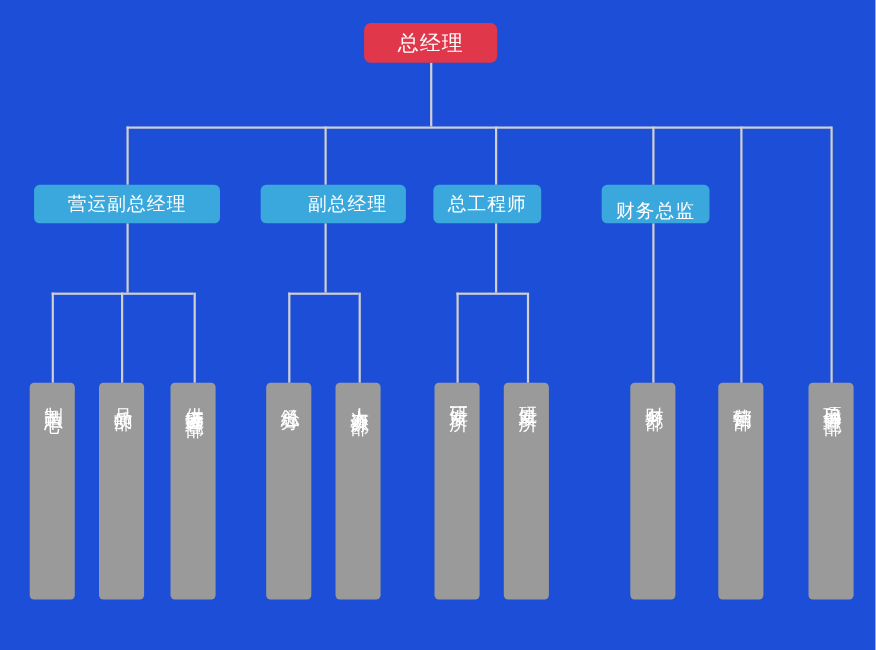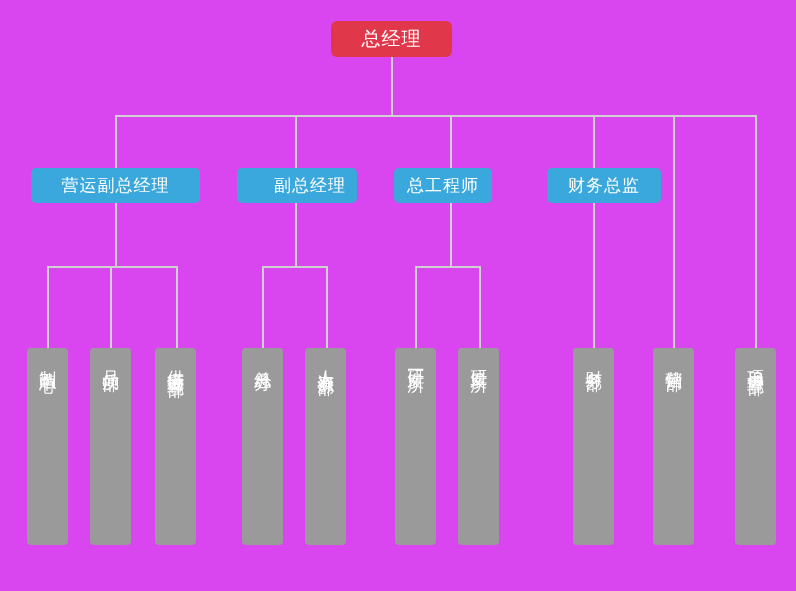--- a/index.html
+++ b/index.html
@@ -8,21 +8,21 @@
     padding: 0;
     background: #ffffff;
   }
   body {
     font-family: "DejaVu Sans", "Liberation Sans", sans-serif;
   }
   #chart-canvas {
     position: relative;
     width: 796px;
     height: 591px;
-    background: #d946ef;
+    background: #1d4ed8;
     overflow: hidden;
   }
   
   .line {
     position: absolute;
     background: #d0d0d0;
   }
   .line-h { height: 2px; }
   .line-v { width: 2px; }
 
@@ -88,27 +88,27 @@
     <div class="line line-v" style="left: 262px; top: 266px; width: 2px; height: 82px;"></div>
     <div class="line line-v" style="left: 326px; top: 266px; width: 2px; height: 82px;"></div>
     <div class="line line-v" style="left: 415px; top: 266px; width: 2px; height: 82px;"></div>
     <div class="line line-v" style="left: 479px; top: 266px; width: 2px; height: 82px;"></div>
     <div class="node node-root" style="left: 331px; top: 21px; width: 121px; height: 36px;">
       <span>总经理</span>
     </div>
     <div class="node node-exec" style="left: 31px; top: 168px; width: 169px; height: 35px; justify-content: center;">
       <span>营运副总经理</span>
     </div>
-    <div class="node node-exec" style="left: 237px; top: 168px; width: 120px; height: 35px; padding-left: 26px;">
+    <div class="node node-exec" style="left: 237px; top: 168px; width: 132px; height: 35px; padding-left: 26px;">
       <span>副总经理</span>
     </div>
     <div class="node node-exec" style="left: 394px; top: 168px; width: 98px; height: 35px;">
       <span>总工程师</span>
     </div>
-    <div class="node node-exec" style="left: 547px; top: 168px; width: 114px; height: 35px;">
+    <div class="node node-exec" style="left: 547px; top: 168px; width: 98px; height: 35px; align-items: flex-end;">
       <span>财务总监</span>
     </div>
     <div class="node node-dept" style="left: 27px; top: 348px; width: 41px; height: 197px;">
       <span class="vtext">制造中心</span>
     </div>
     <div class="node node-dept" style="left: 90px; top: 348px; width: 41px; height: 197px;">
       <span class="vtext">品质部</span>
     </div>
     <div class="node node-dept" style="left: 155px; top: 348px; width: 41px; height: 197px;">
       <span class="vtext">供应链管理部</span>

